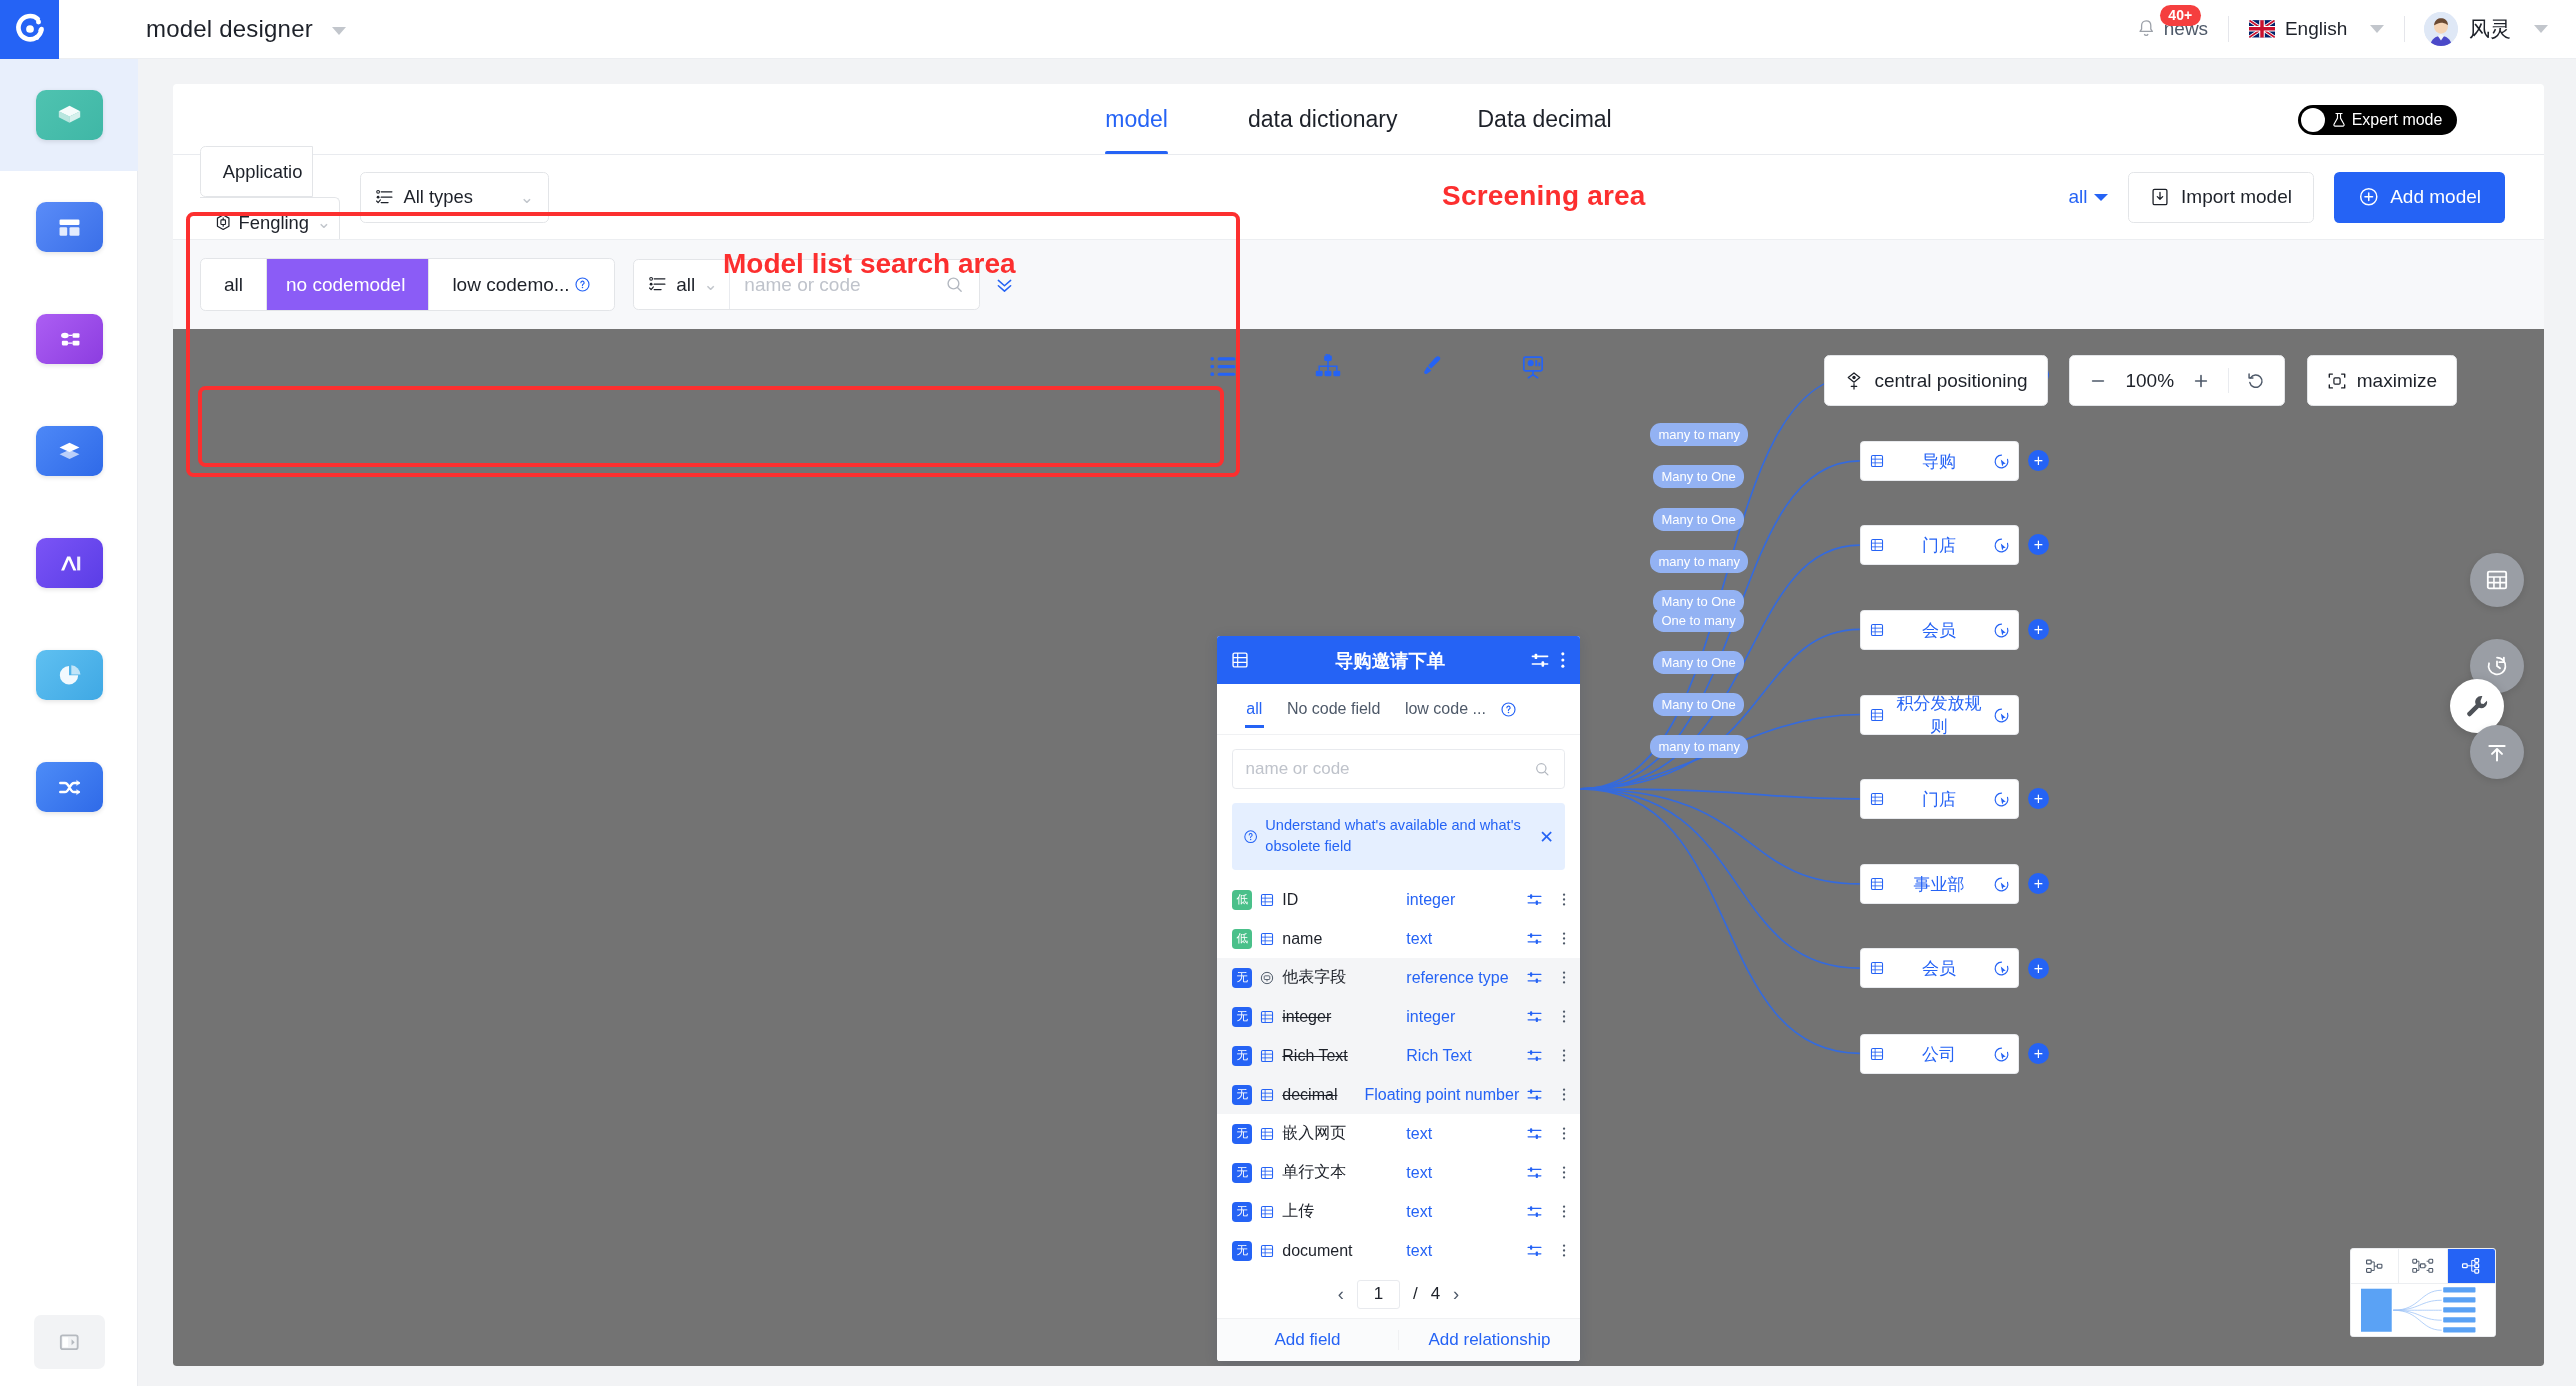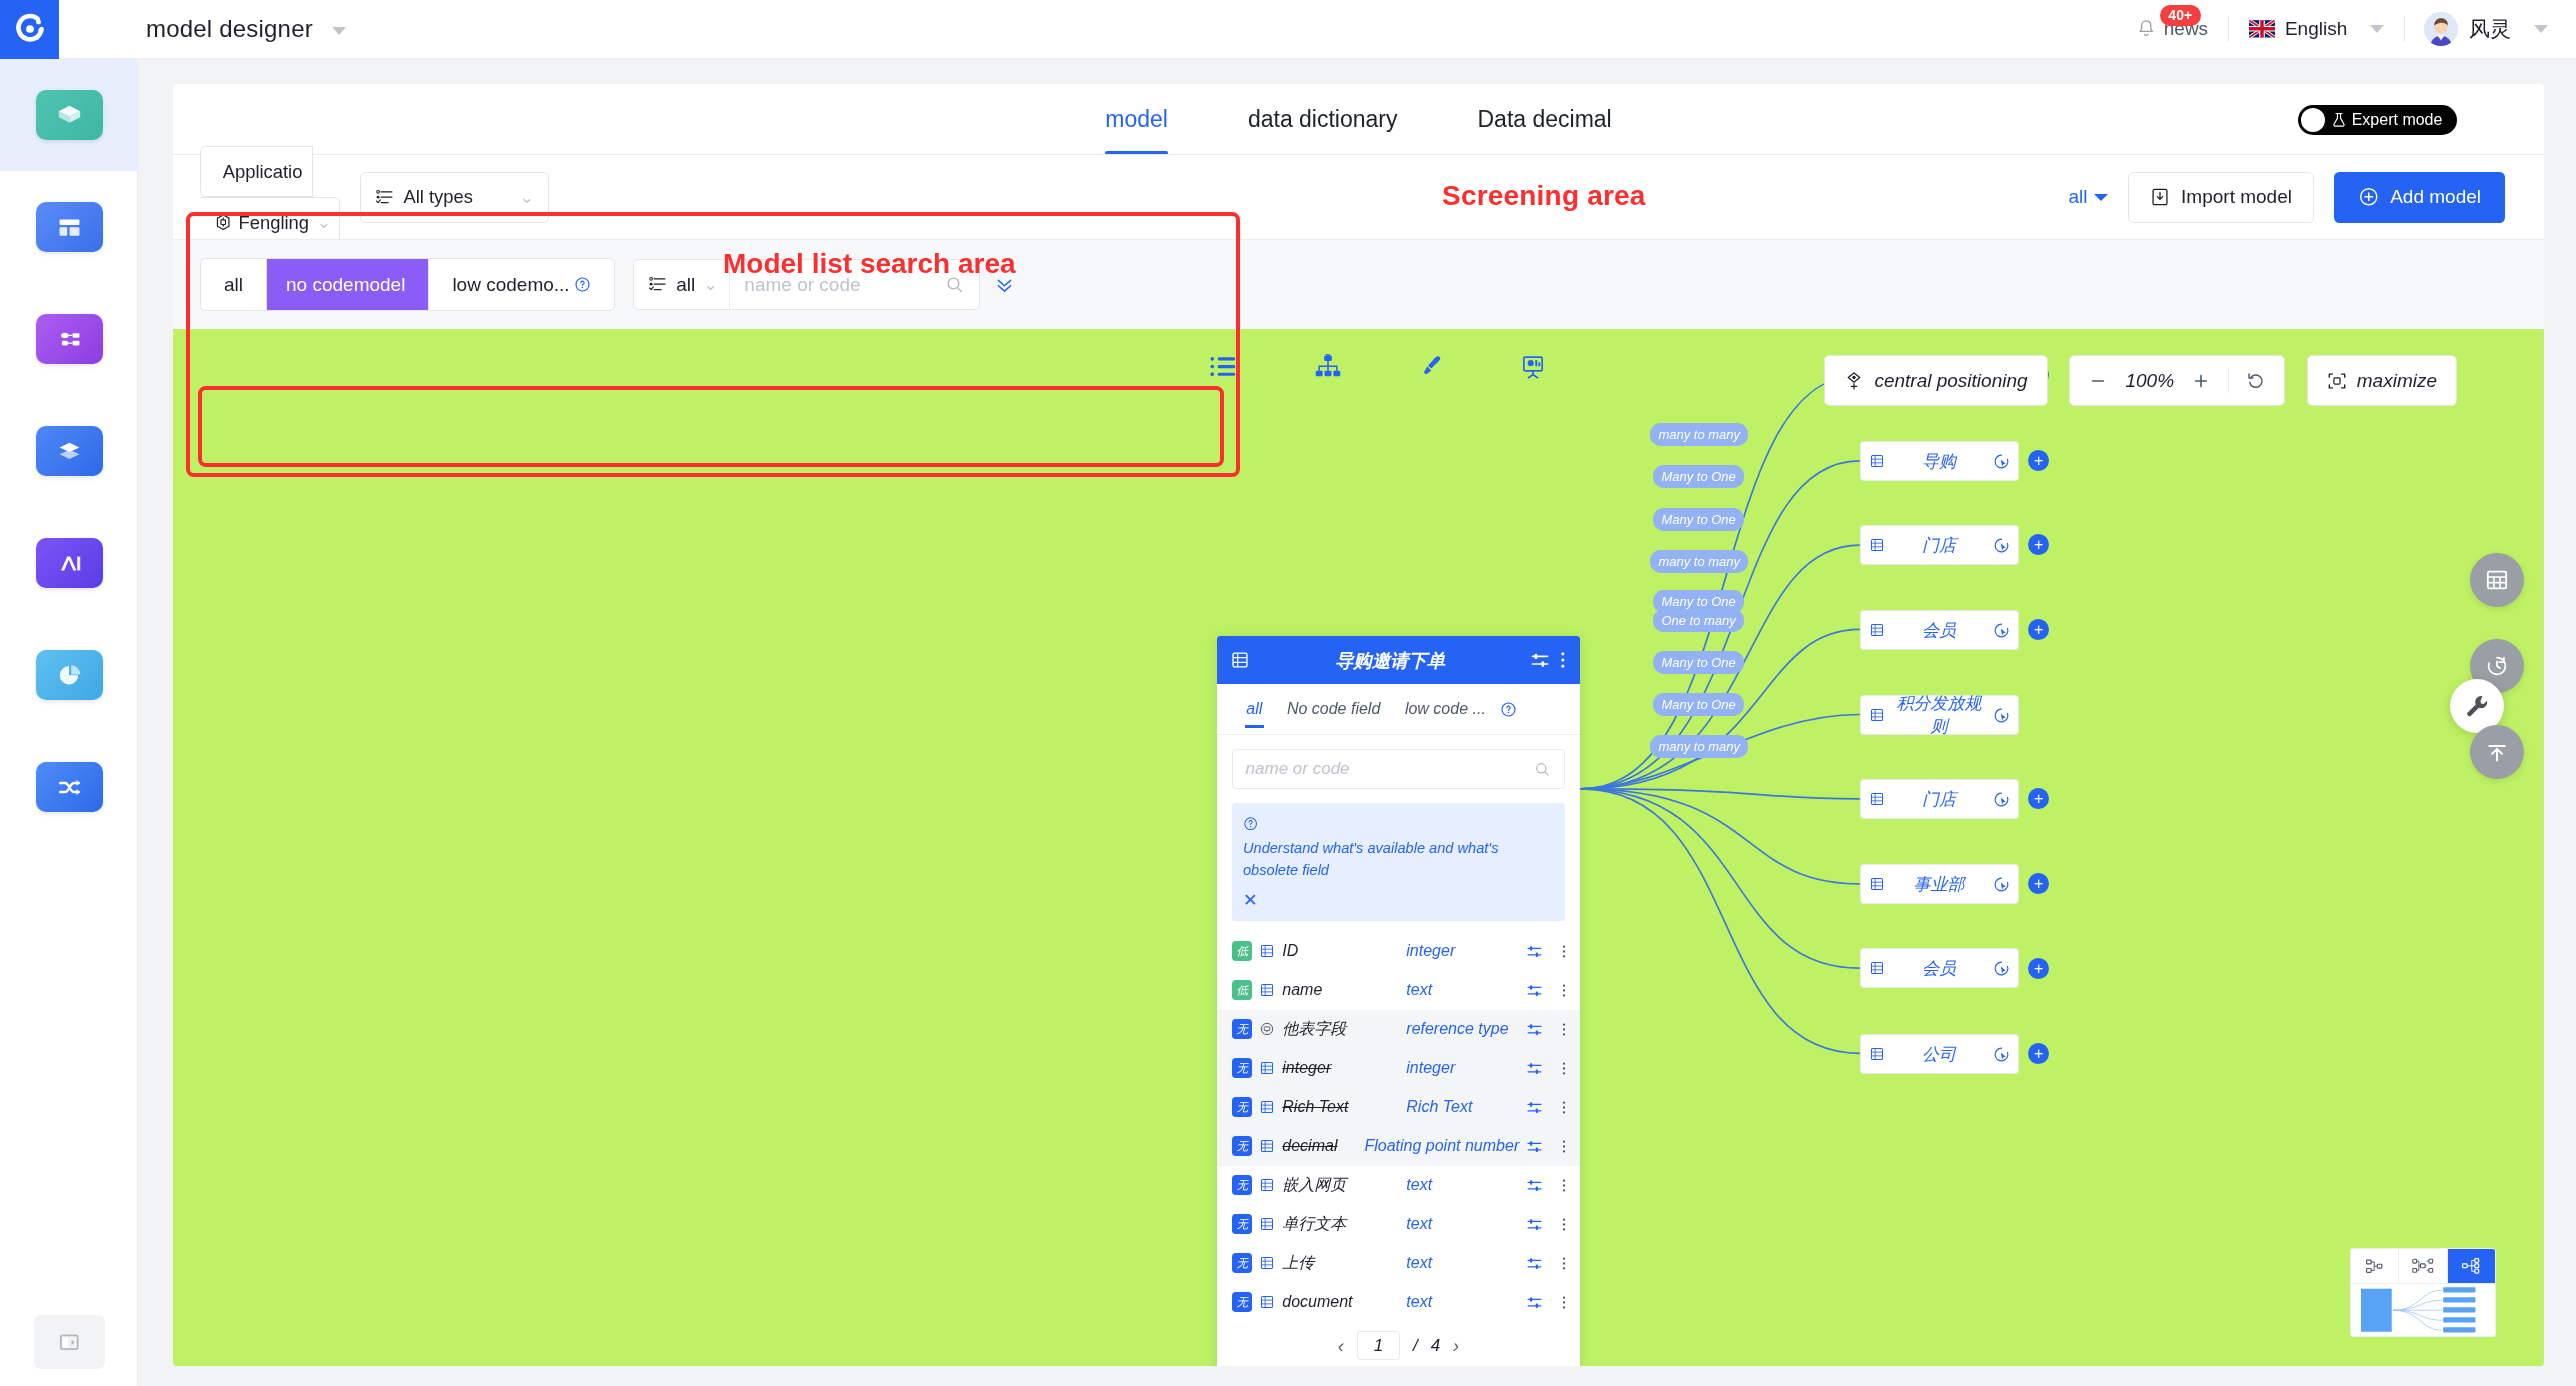--- a/index.html
+++ b/index.html
@@ -172,21 +172,21 @@
     position: absolute; left: 550px; top: 7.7px;
     font-size: 28px; color: #fc2f2f; font-weight: bold;
   }
 
   
   .redbox { position: absolute; border: 4.6px solid #fc2f2f; border-radius: 7.7px; z-index: 25; pointer-events: none; }
   #redbox-outer { left: 186px; top: 212px; width: 1054px; height: 265px; }
   #redbox-inner { left: 198px; top: 386px; width: 1026px; height: 81px; }
 
   
-  .diagram { position: absolute; left: 0; top: 245px; width: 2371px; height: 1037px; background: #bef264; overflow: hidden; font-style: italic; }
+  .diagram { position: absolute; left: 0; top: 245px; width: 2371px; height: 1037px; background: #737373; overflow: hidden; }
   .zoom-toolbar {
     position: absolute; right: 87px; top: 26px; display: flex; align-items: center; gap: 21.5px; z-index: 12;
   }
   .zt-btn {
     height: 51px; border: 0.8px solid #e3e5e8; border-radius: 5.4px; background: #fff;
     display: flex; align-items: center; gap: 10px; padding: 0 19px;
     font-size: 19px; color: #1d2129; cursor: pointer; white-space: nowrap;
   }
   .zt-zoom { display: flex; align-items: center; gap: 17px; padding: 0 18.4px; }
   .zt-sep { width: 0.8px; height: 24.5px; background: #e9ebef; }
@@ -218,21 +218,21 @@
   .ent-tab.active:after {
     content: ""; position: absolute; bottom: 6.1px; left: 10.7px; right: 10.7px; height: 3.1px; background: #2563f5;
   }
   .ent-search {
     margin: 14px 15.3px 0; height: 40px; border: 0.8px solid #e8eaee; border-radius: 3.8px;
     display: flex; align-items: center; padding: 0 12.3px; justify-content: space-between;
   }
   .ent-search span { font-size: 17px; color: #bfc3cb; }
   .ent-note {
     margin: 14px 15.3px 0; background: #e5efff; border-radius: 3.8px;
-    display: flex; align-items: flex-start; padding: 11.5px 10.7px; gap: 7px; flex-direction: column;
+    display: flex; align-items: center; padding: 11.5px 10.7px; gap: 7px;
   }
   .ent-note-txt { font-size: 14.6px; color: #2563f5; line-height: 1.5; flex: 1; }
   .ent-note-x { font-size: 17.6px; color: #2563f5; cursor: pointer; line-height: 1; padding-top: 3.1px; }
   .fieldlist { margin-top: 10.7px; }
   .frow {
     height: 39px; display: flex; align-items: center; padding: 0 13px 0 15.3px; gap: 7px;
   }
   .frow.obsolete { background: #f4f5f7; }
   .fbadge {
     width: 20px; height: 20px; border-radius: 3.8px; color: #fff; font-size: 11.5px;

